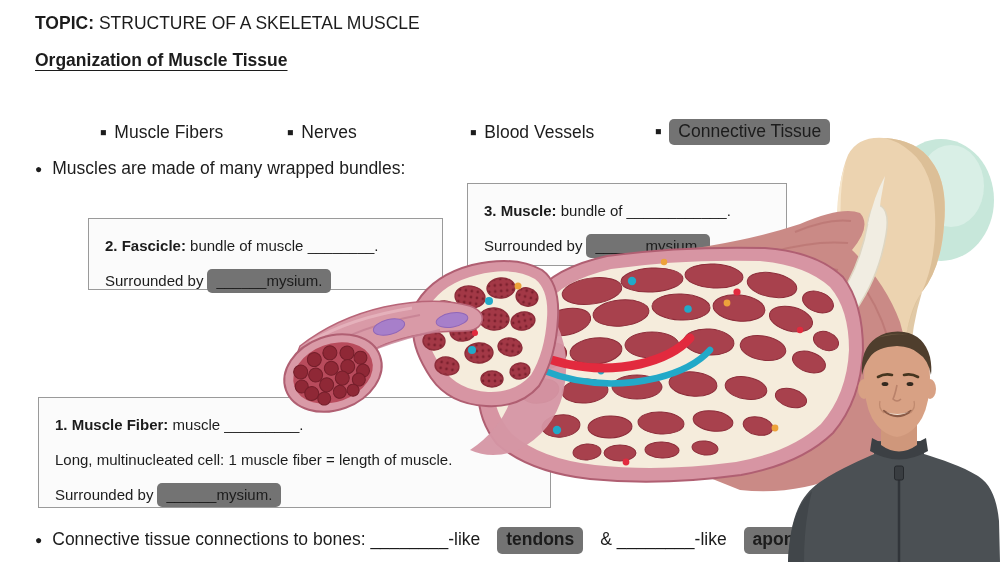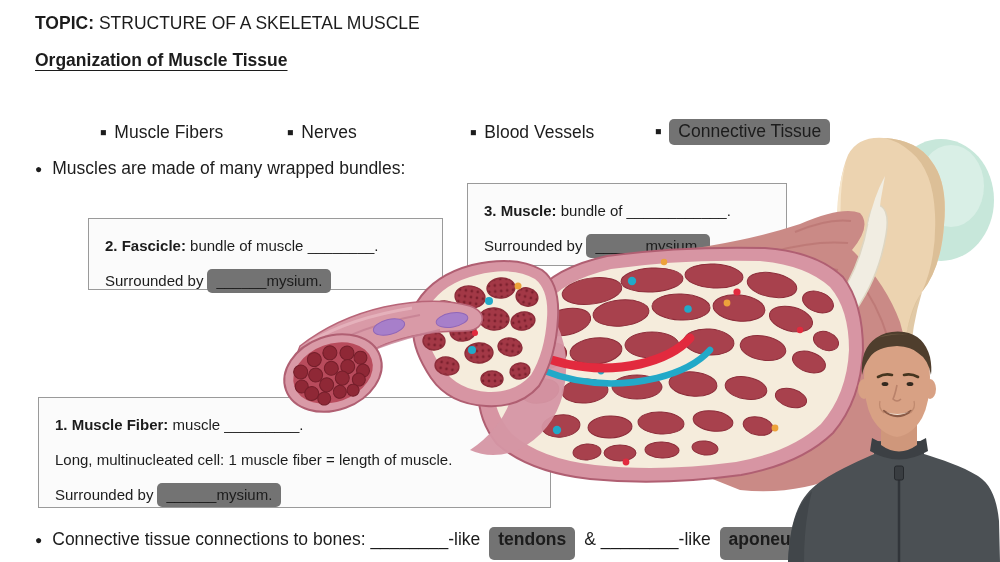--- a/index.html
+++ b/index.html
@@ -21,21 +21,21 @@
   }
   .callout {
     position:absolute; background:#fbfbfb; border:1.6px solid #9a9a9a;
     z-index:1; padding:9px 16px 0 16px; font-size:15px; line-height:35px;
     box-sizing:border-box;
   }
   .callout .chip { margin-left:4px; padding:1px 9px 2px; }
   .diagram-svg { position:absolute; left:0; top:0; z-index:2; pointer-events:none; }
   .person-svg { position:absolute; left:778px; top:325px; z-index:4; }
   .footer-line { z-index:1; white-space:nowrap; }
-  .footer-line .chip { margin:0 4px; padding:2px 9px 10px; }
+  .footer-line .chip { margin:0 12px; padding:2px 9px 4px; }
 </style>
 </head>
 <body>
 
 <div class="stage">
 
   <div class="abs fs topic" style="left:35px; top:12px;">
     <span class="b">TOPIC:</span>
     <span>STRUCTURE OF A SKELETAL MUSCLE</span>
   </div>

